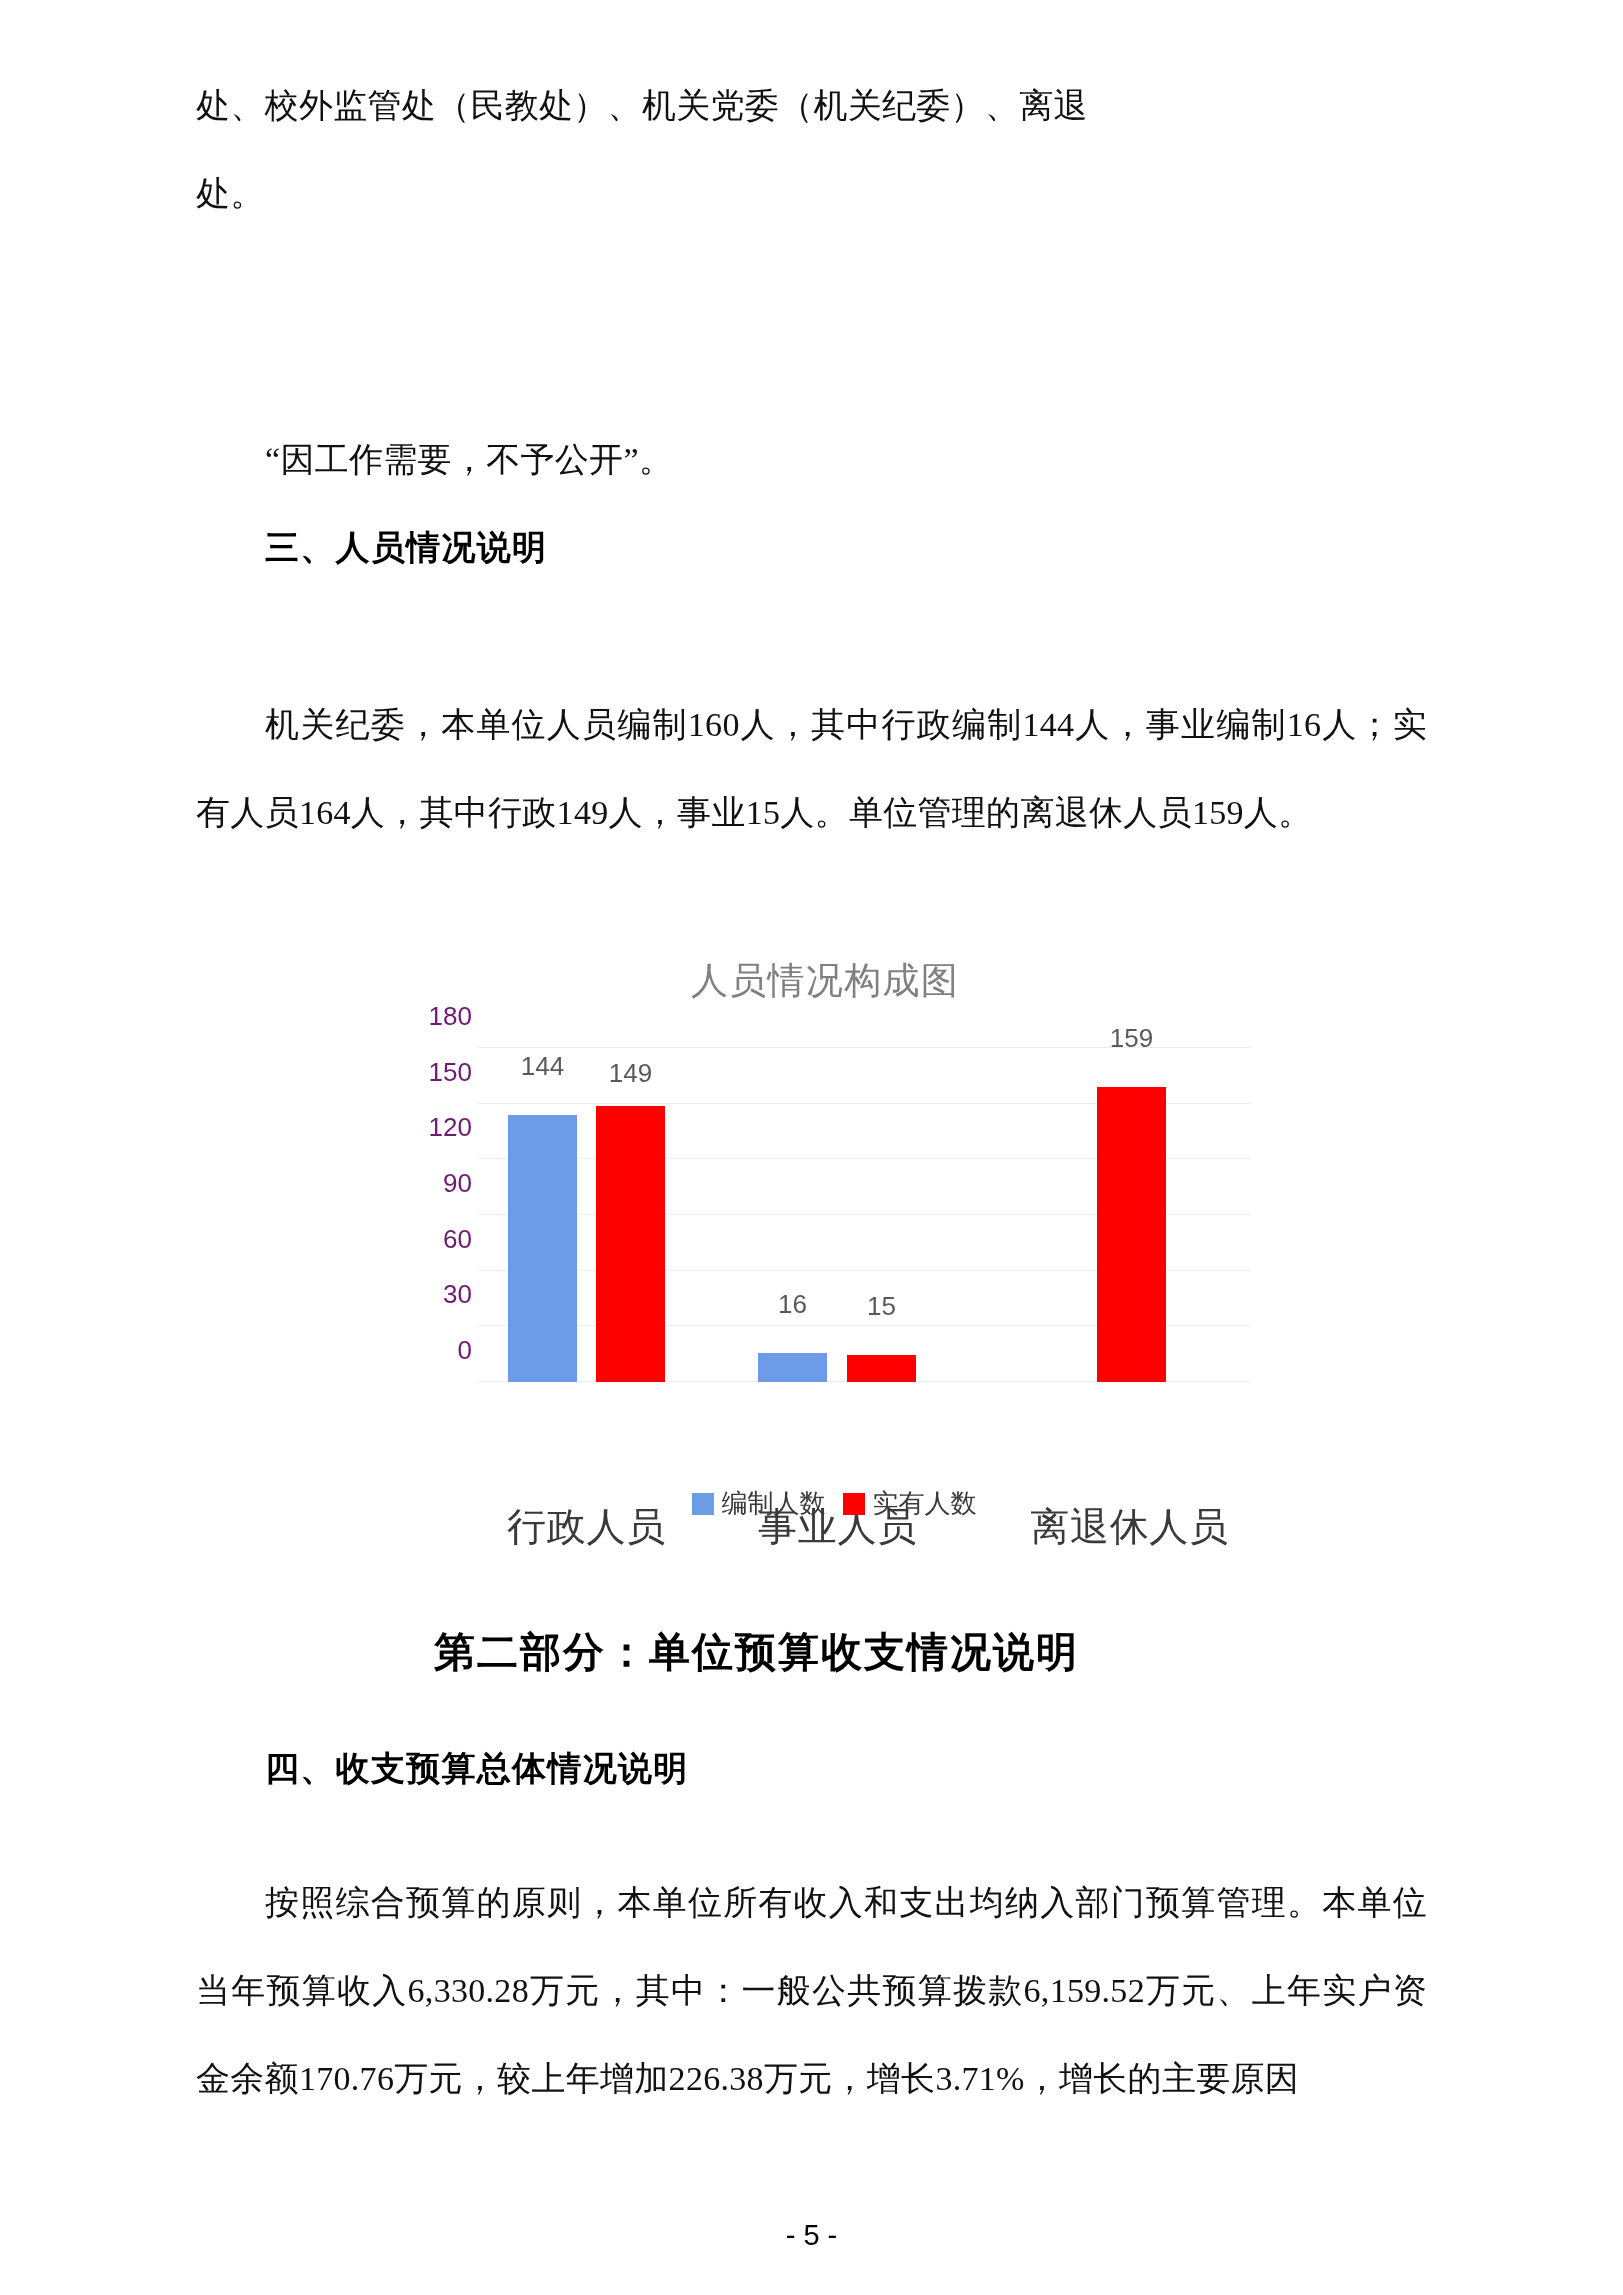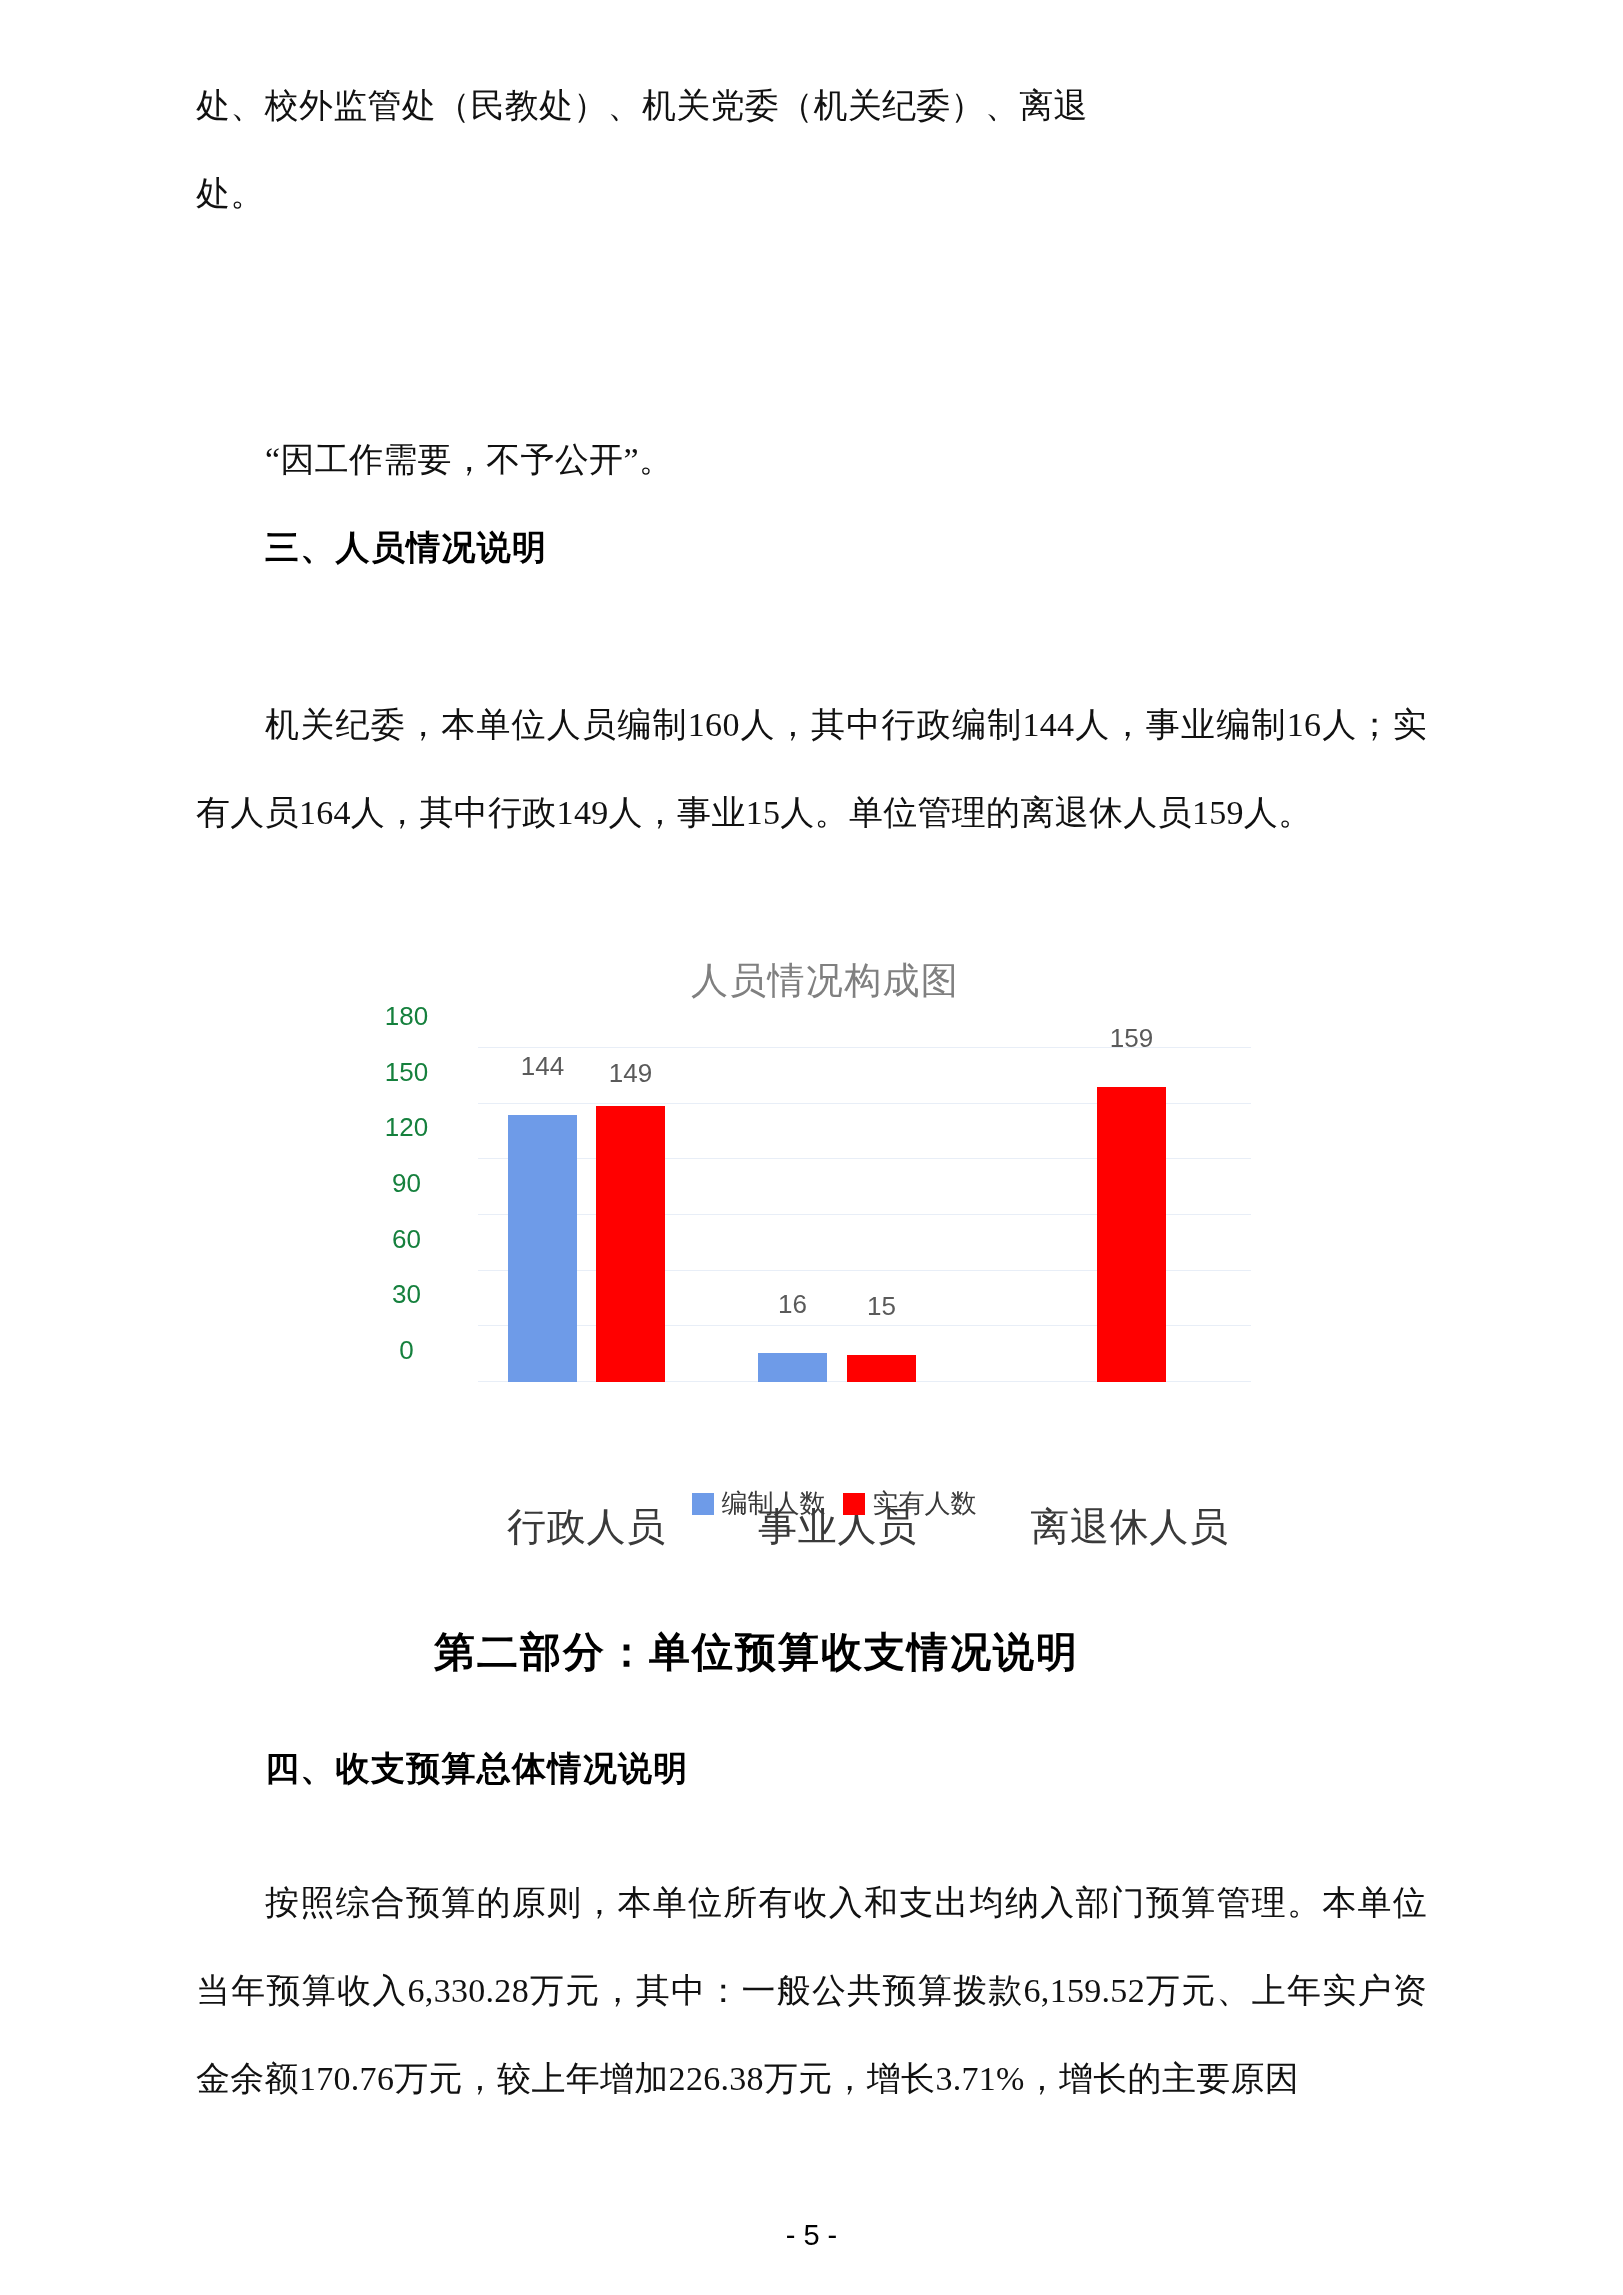--- a/index.html
+++ b/index.html
@@ -100,23 +100,23 @@
     position: absolute;
     left: 39px;
     right: 0;
     height: 1.3px;
     background: #e8eef7;
   }
   .ytick {
     position: absolute;
     right: 779px;
     width: 131px;
-    text-align: center;
+    text-align: right;
     font-size: 26px;
-    color: #15803d;
+    color: #701a75;
     transform: translateY(-15.7px);
     white-space: nowrap;
   }
   .bar {
     position: absolute;
     bottom: 0;
   }
   .bar-label {
     position: absolute;
     font-size: 26px;

